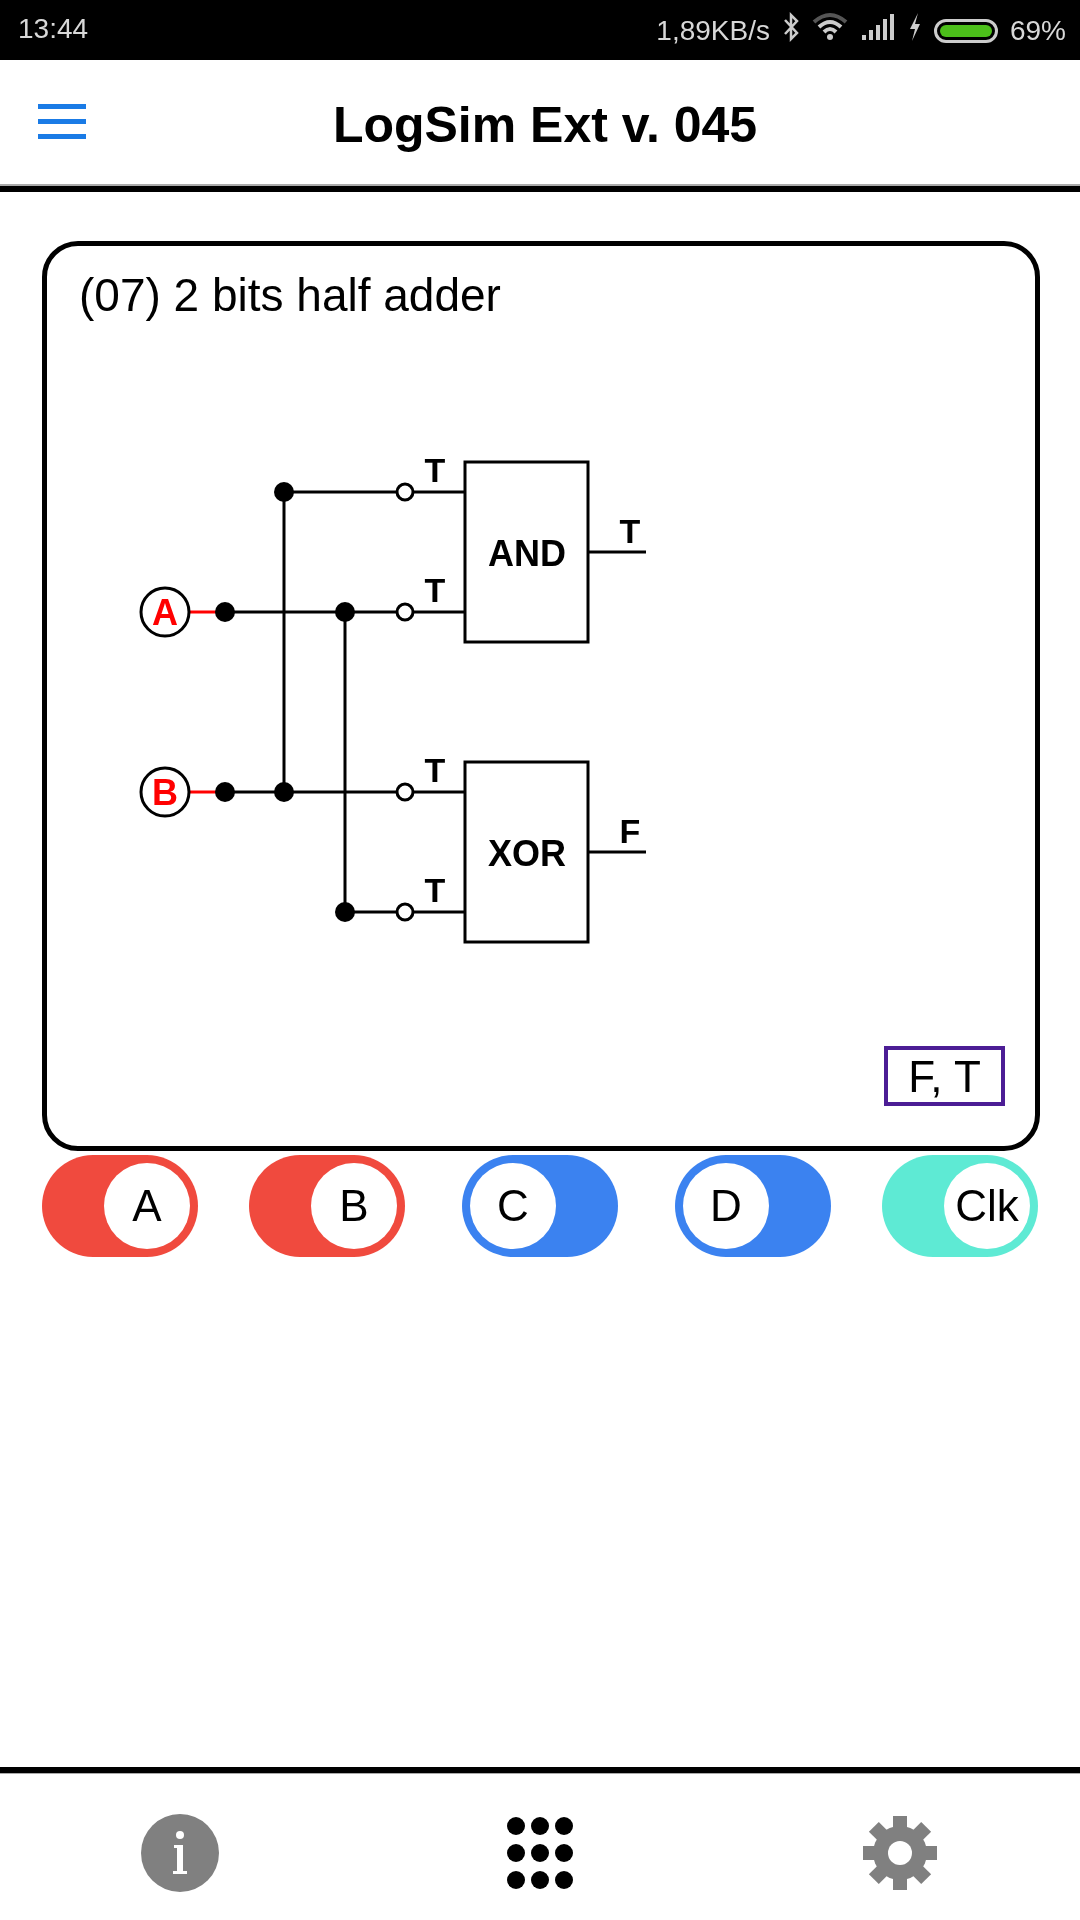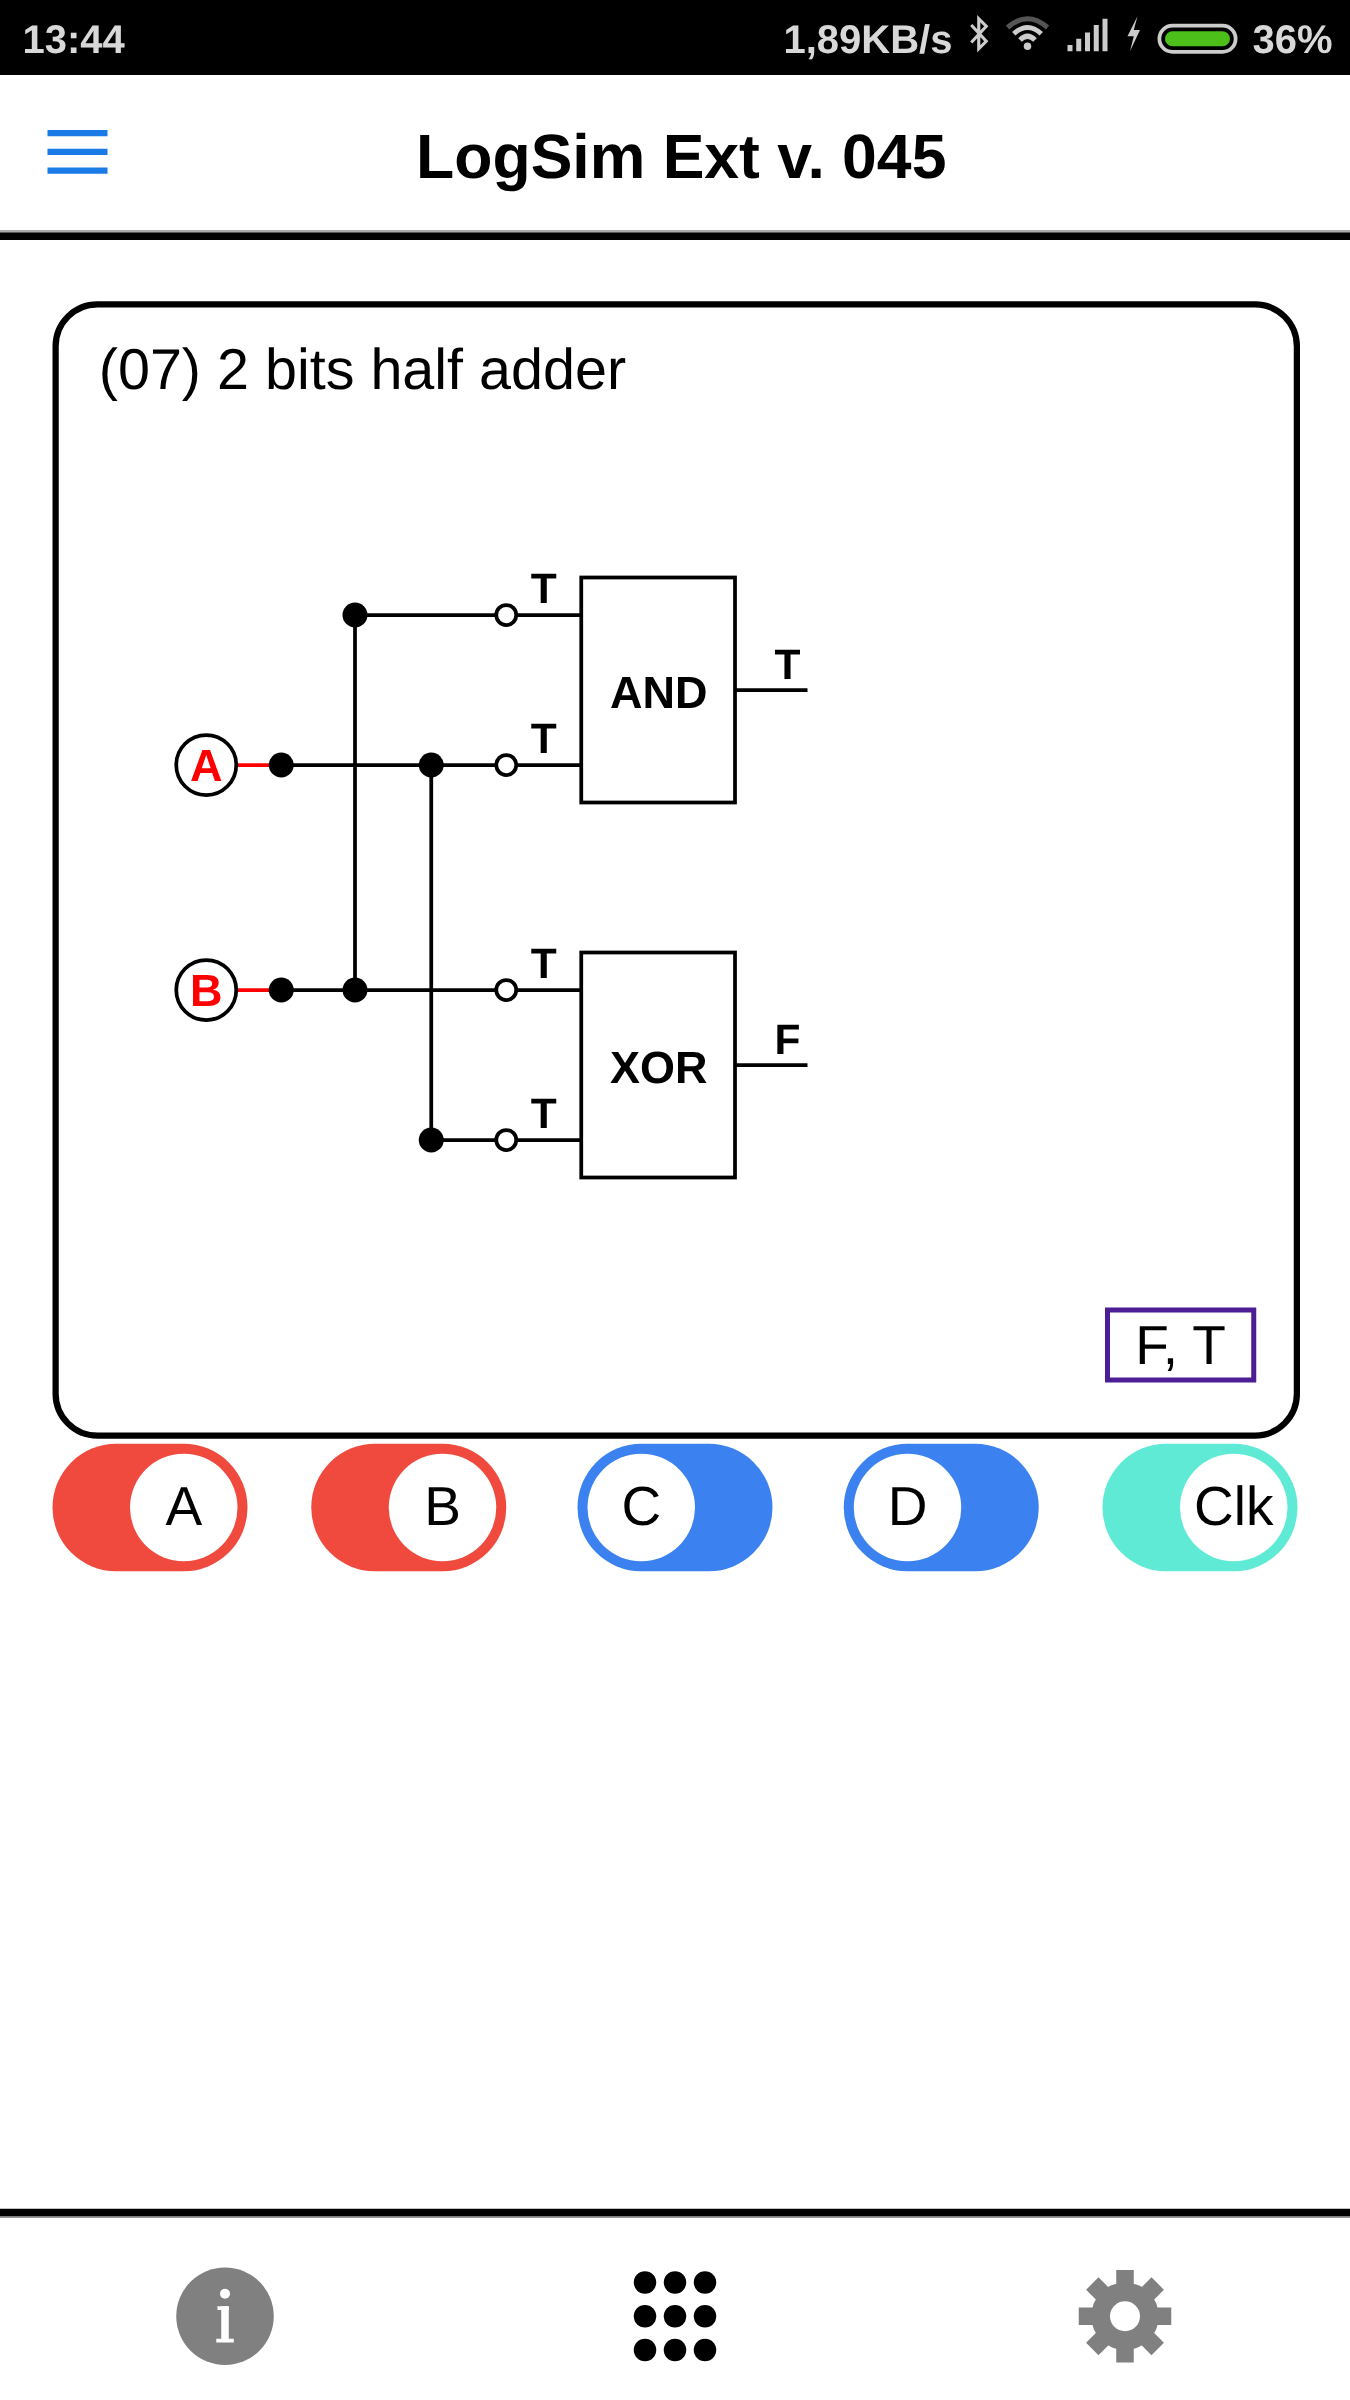--- a/index.html
+++ b/index.html
@@ -1,17 +1,17 @@
 <!DOCTYPE html>
 <html><head>
 <meta charset="utf-8">
 <style>
   html,body{margin:0;padding:0;}
   body{width:1080px;height:1920px;position:relative;background:#fff;font-family:"Liberation Sans",sans-serif;overflow:hidden;}
-  .statusbar{position:absolute;left:0;top:0;width:1080px;height:60px;background:#000;color:#d8d8d8;font-weight:bold;font-size:32px;}
+  .statusbar{position:absolute;left:0;top:0;width:1080px;height:60px;background:#000;color:#d8d8d8;font-weight:normal;font-size:28px;}
   .statusbar .time{position:absolute;left:18px;top:13px;}
   .statusbar .right{position:absolute;right:14px;top:12px;display:flex;align-items:center;gap:12px;}
   .battery{width:64px;height:24px;border:3px solid #ccc;border-radius:12px;padding:2px;box-sizing:border-box;display:inline-block;position:relative;}
   .battery .fill{position:absolute;left:3px;top:3px;bottom:3px;border-radius:8px;background:#4cbf1a;}
   .appbar{position:absolute;left:5px;top:60px;width:1080px;height:126px;background:#fff;}
   .menu-icon{position:absolute;left:33px;top:44px;width:48px;height:36px;cursor:pointer;}
   .menu-icon span{position:absolute;left:0;width:48px;height:5px;background:#1a7be6;}
   .app-title{position:absolute;left:0;right:0;top:36px;text-align:center;font-weight:bold;font-size:50px;color:#000;}
   .appbar-rule{position:absolute;left:0;top:184px;width:1080px;height:8px;background:#000;border-top:2px solid #aaa;box-sizing:border-box;}
   .card{position:absolute;left:42px;top:217px;width:998px;height:910px;border:5px solid #000;border-radius:36px;box-sizing:border-box;background:#fff;margin-top:24px;}
@@ -55,21 +55,21 @@
         </svg>
     </span>
     <span>
       <svg width="14" height="30" viewBox="0 0 14 30">
           <path d="M10 1 L2 17 L7 17 L4 29 L12 12 L7 12 Z" fill="#ccc"></path>
         </svg>
     </span>
     <span class="battery">
         <span class="fill" id="batt-fill" style="width: 52px;"></span>
       </span>
-    <span>36%</span>
+    <span>69%</span>
   </div>
 </div>
 
 <div class="appbar">
   <div class="menu-icon">
     <span style="top:0"></span>
       <span style="top:15px"></span>
       <span style="top:30px"></span>
   </div>
   <div class="app-title">LogSim Ext v. 045</div>

